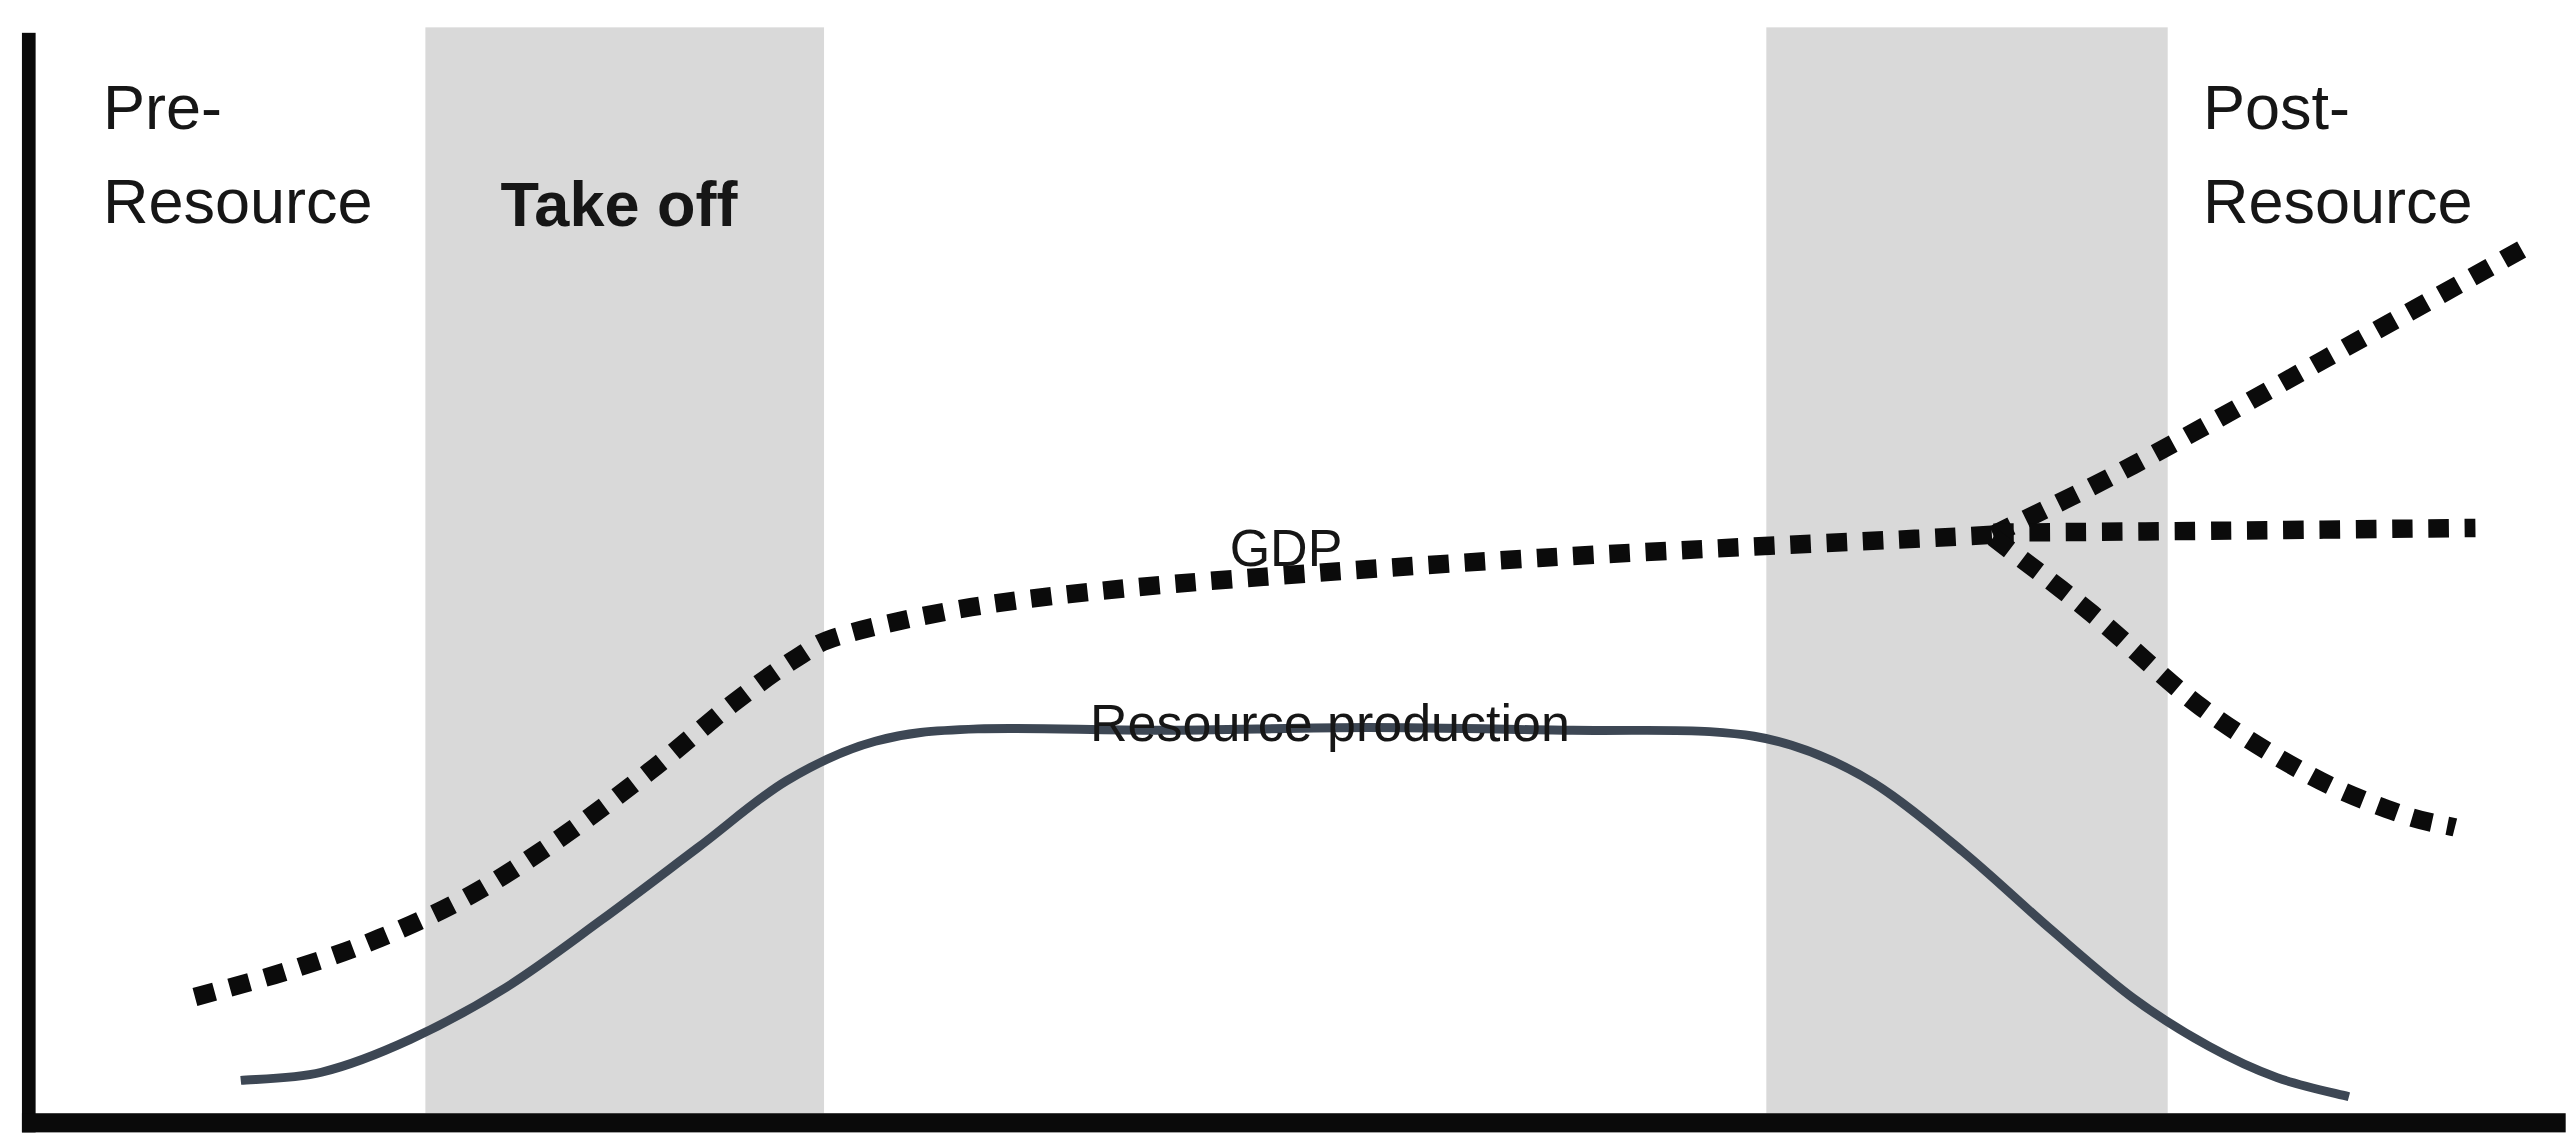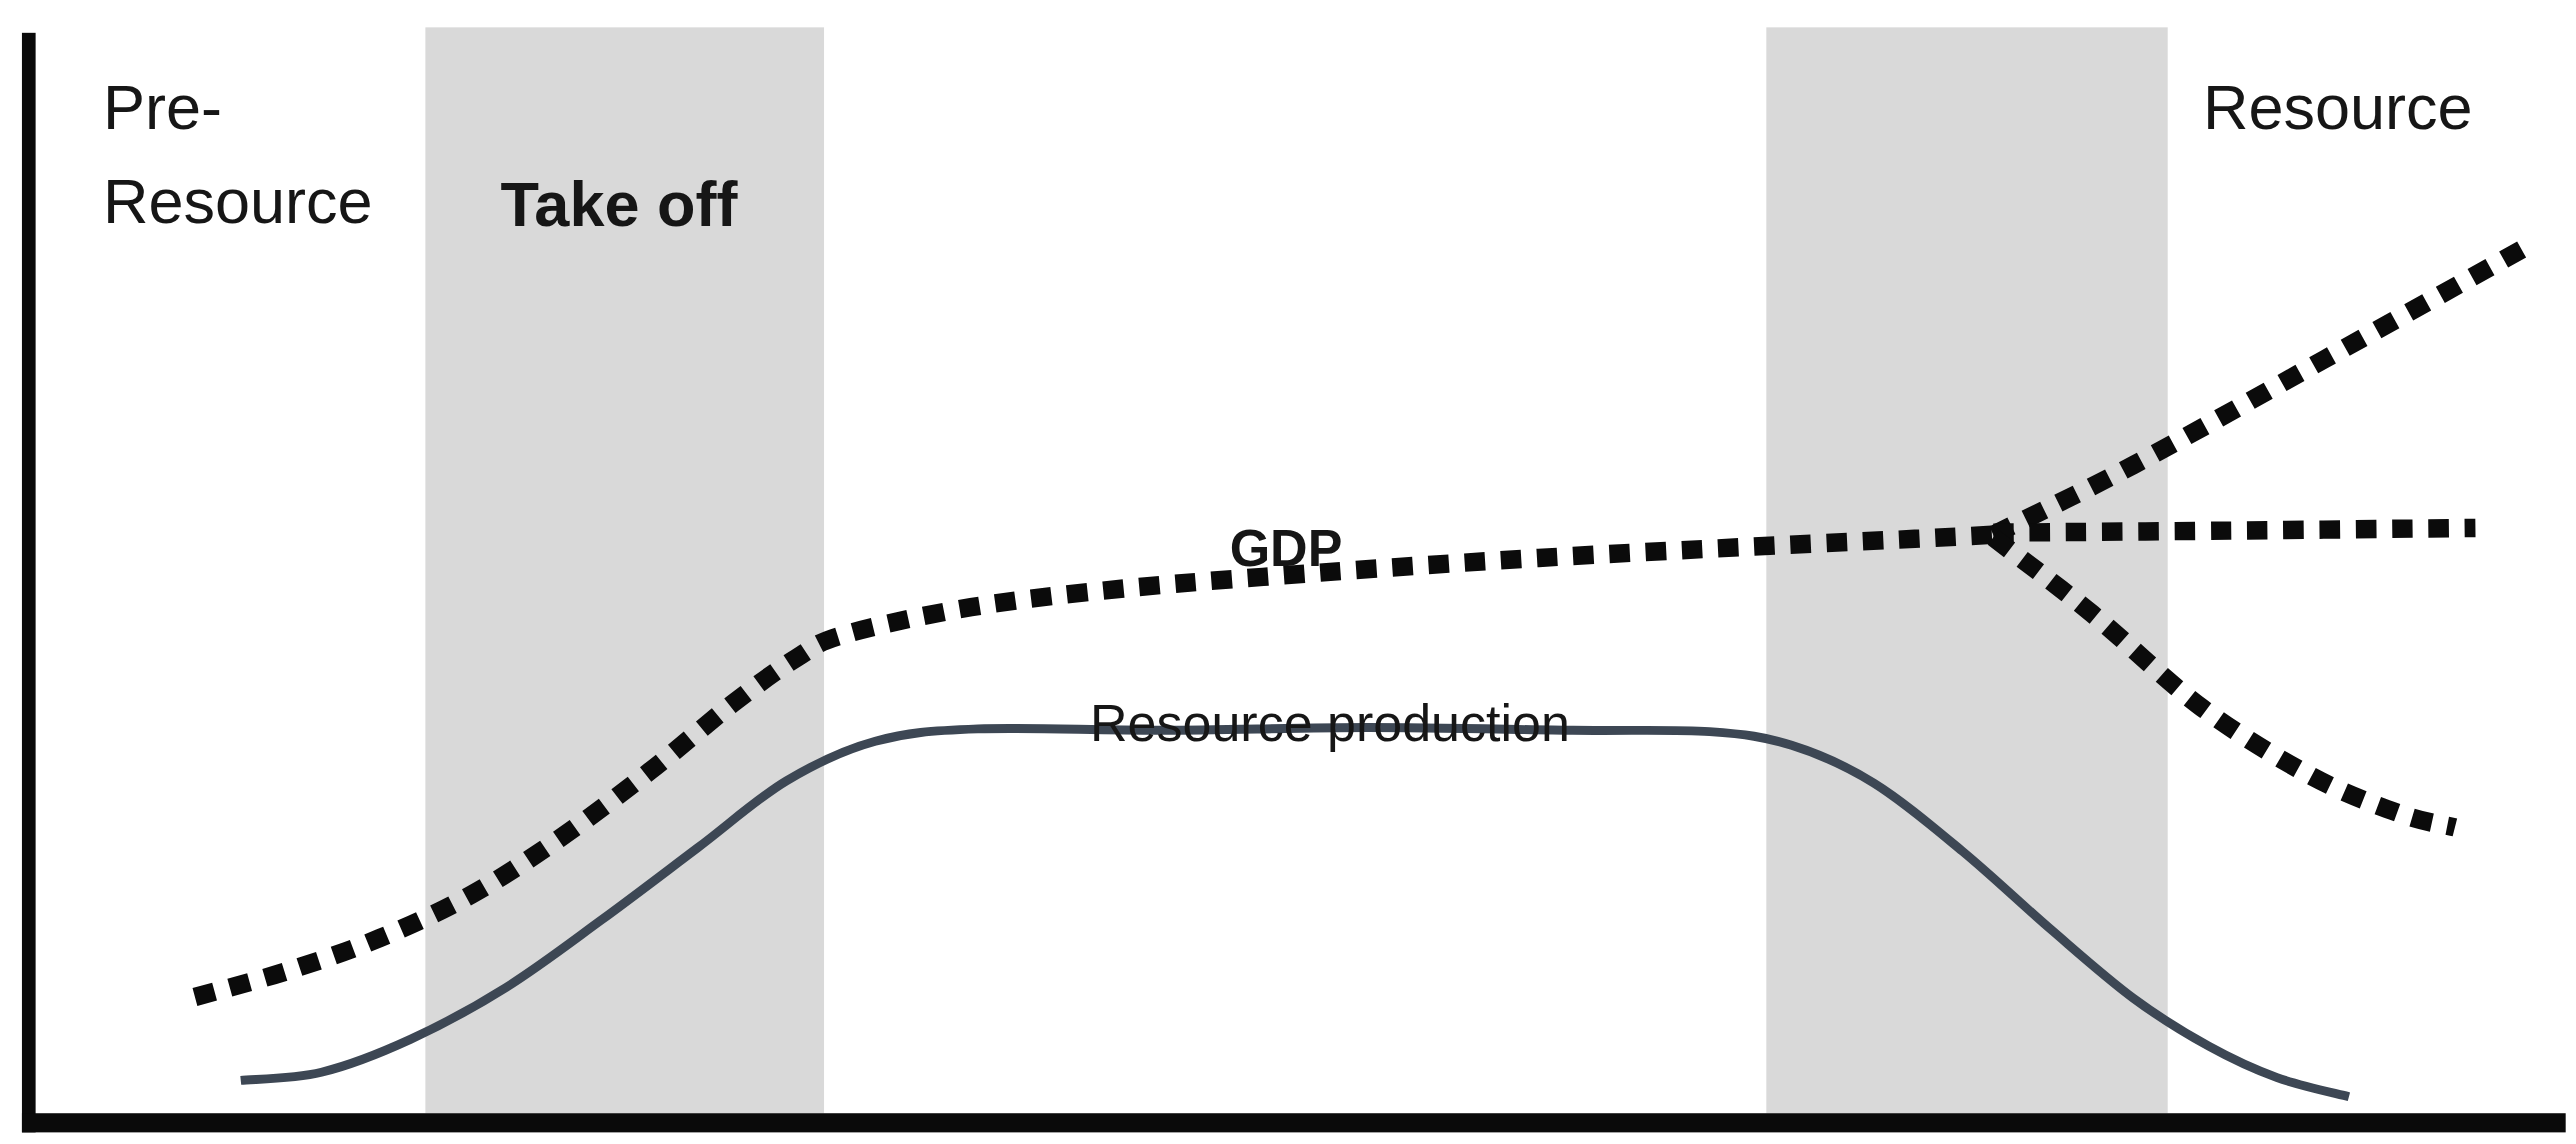--- a/index.html
+++ b/index.html
@@ -15,21 +15,21 @@
   .lbl{position:absolute;white-space:nowrap;}
   .phase{font-size:63px;line-height:94px;}
   .two-line{text-align:left;}
   .centered{transform:translateX(-50%);}
   .pos-pre{left:103px;top:60px;}
   .pos-takeoff{left:619px;top:157px;font-weight:bold;}
   .pos-maturity{left:1310px;top:157px;}
   .pos-transition{left:1959px;top:157px;}
   .pos-post{left:2203px;top:60px;}
   .curve-lbl{font-size:52px;line-height:68px;}
-  .pos-gdp{left:1286px;top:514px;font-weight:bold;}
+  .pos-gdp{left:1286px;top:514px;}
   .pos-resprod{left:1090px;top:689px;}
 </style>
 </head>
 <body>
 
 <div class="stage">
 
   <svg id="chart" viewBox="0 0 3767 1673">
       <rect x="622" y="40" width="583" height="1588" fill="#d9d9d9"></rect>
       <rect x="2583" y="40" width="587" height="1588" fill="#d9d9d9"></rect>
@@ -45,20 +45,21 @@
   <div class="lbl phase two-line pos-pre">
     <div>Pre-</div>
     <div>Resource</div>
   </div>
 
   <div class="lbl phase centered pos-takeoff">Take off</div>
 
 
 
   <div class="lbl phase two-line pos-post">
+    <div>Post-</div>
     <div>Resource</div>
   </div>
 
   <div class="lbl curve-lbl centered pos-gdp">GDP</div>
 
   <div class="lbl curve-lbl pos-resprod">Resource production</div>
 
 </div>
 
 

